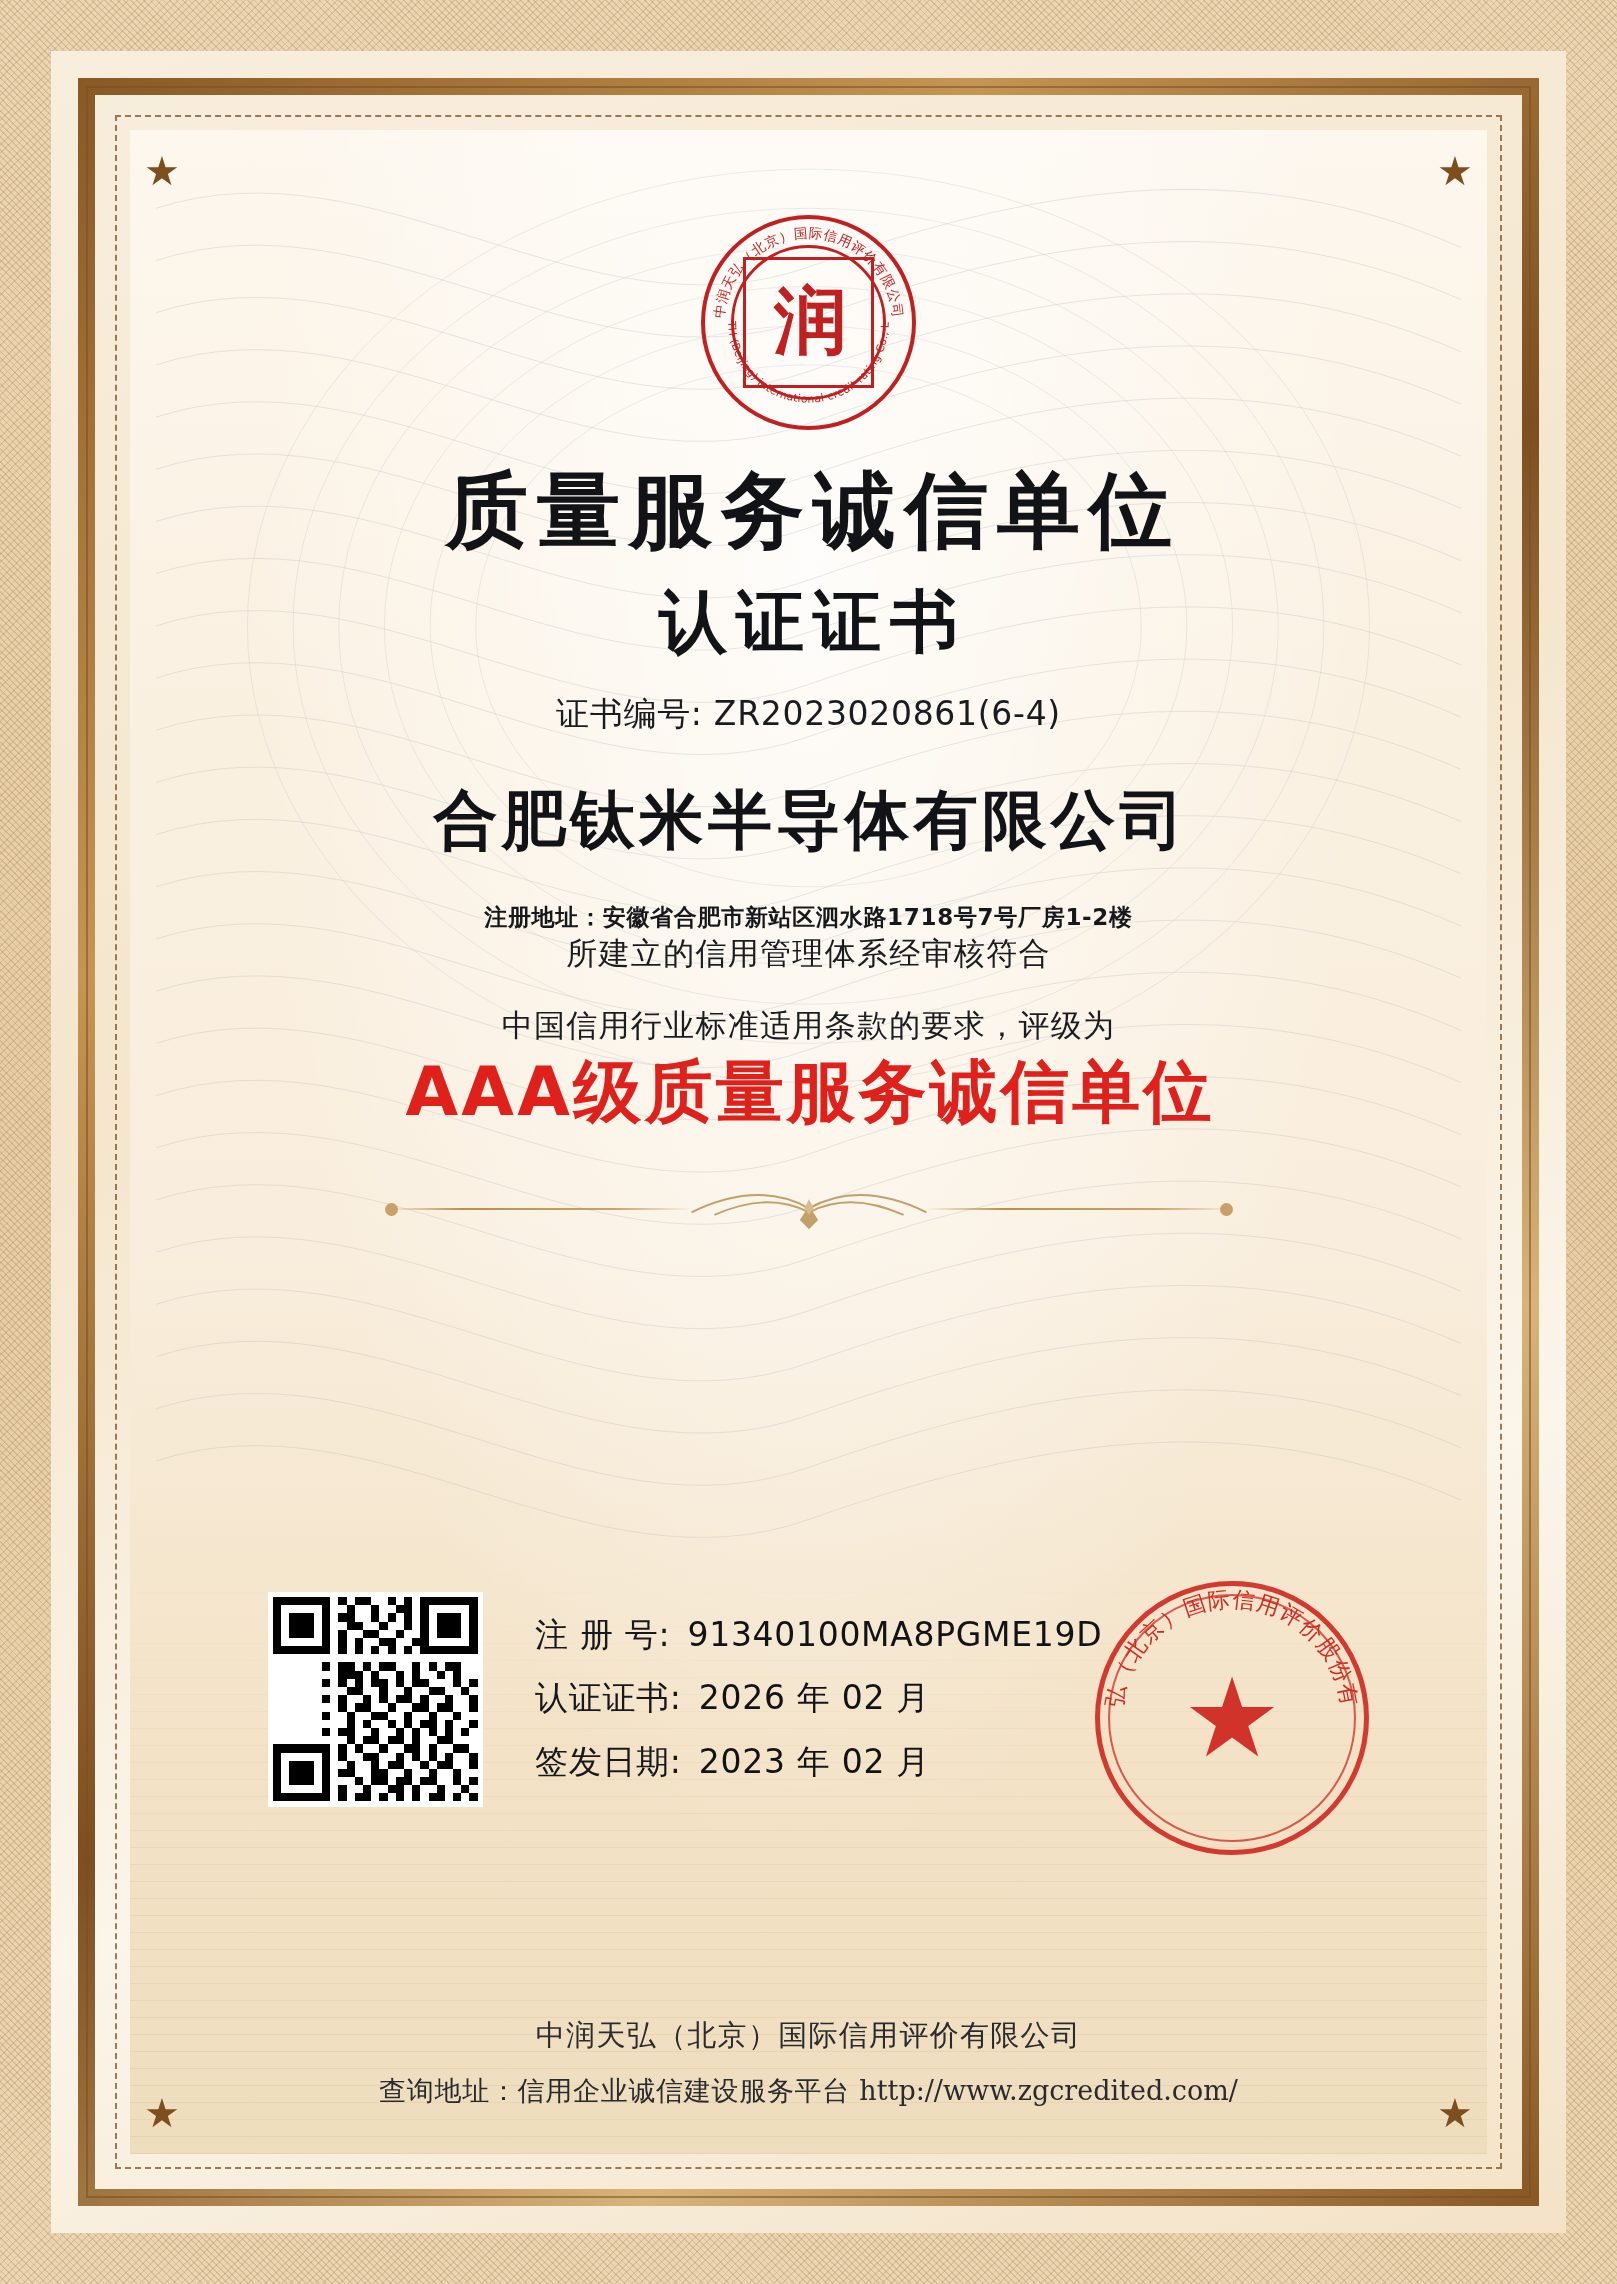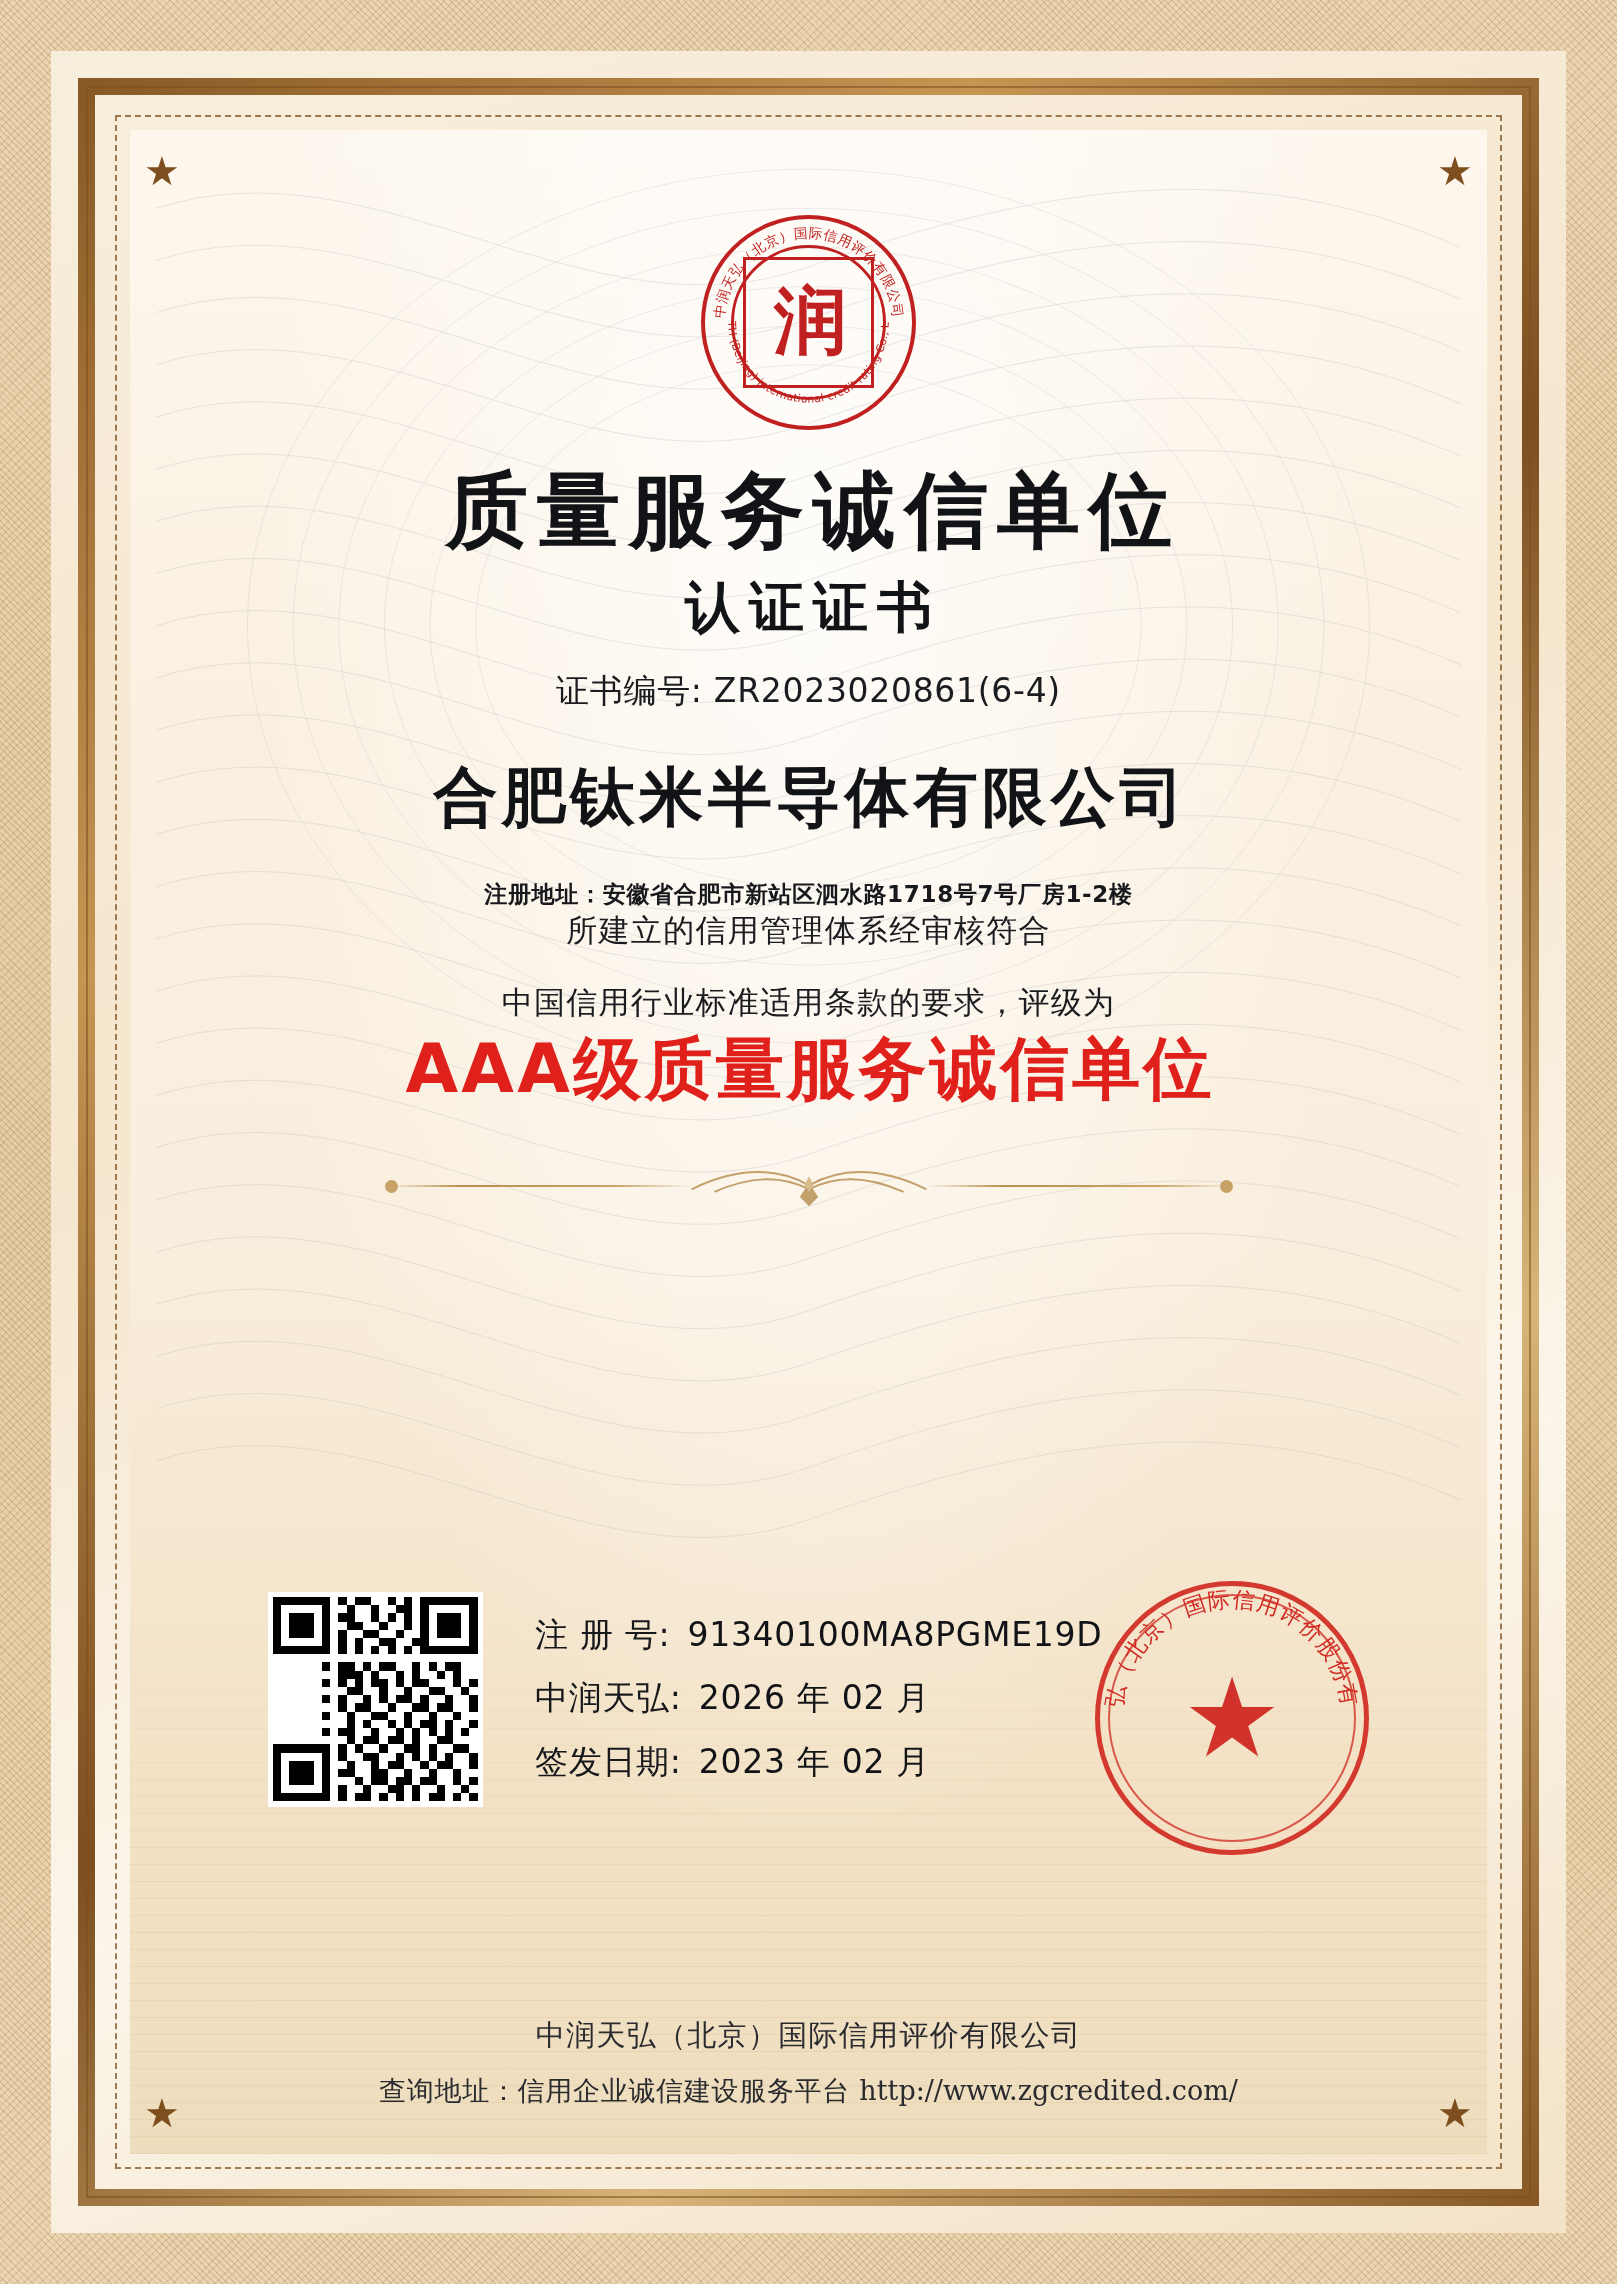--- a/index.html
+++ b/index.html
@@ -140,24 +140,24 @@
     font-weight: 700;
     font-size: 83px;
     letter-spacing: 9px;
     line-height: 1.22;
     color: #121317;
     text-indent: 9px;
   }
   .title-sub {
     font-family: "DejaVu Serif", "Liberation Serif", serif;
     font-weight: 700;
-    font-size: 55px;
+    font-size: 68px;
     letter-spacing: 9px;
     line-height: 1.22;
-    margin-top: 12px;
+    margin-top: 19px;
     color: #121317;
     text-indent: 9px;
   }
   .cert-no {
     margin-top: 29px;
     font-size: 33px;
     letter-spacing: 0.7px;
     color: #1b1c20;
   }
   .company {
@@ -556,21 +556,21 @@
         </g>
       </svg>
     </div>
 
     <div class="fields">
       <div>
         <span class="lbl">注 册 号:</span>
         <span class="val">91340100MA8PGME19D</span>
       </div>
       <div>
-        <span class="lbl">中润天弘:</span>
+        <span class="lbl">认证证书:</span>
         <span class="val">2026 年 02 月</span>
       </div>
       <div>
         <span class="lbl">签发日期:</span>
         <span class="val">2023 年 02 月</span>
       </div>
     </div>
 
     <div class="redseal">
       <div class="circle"></div>

